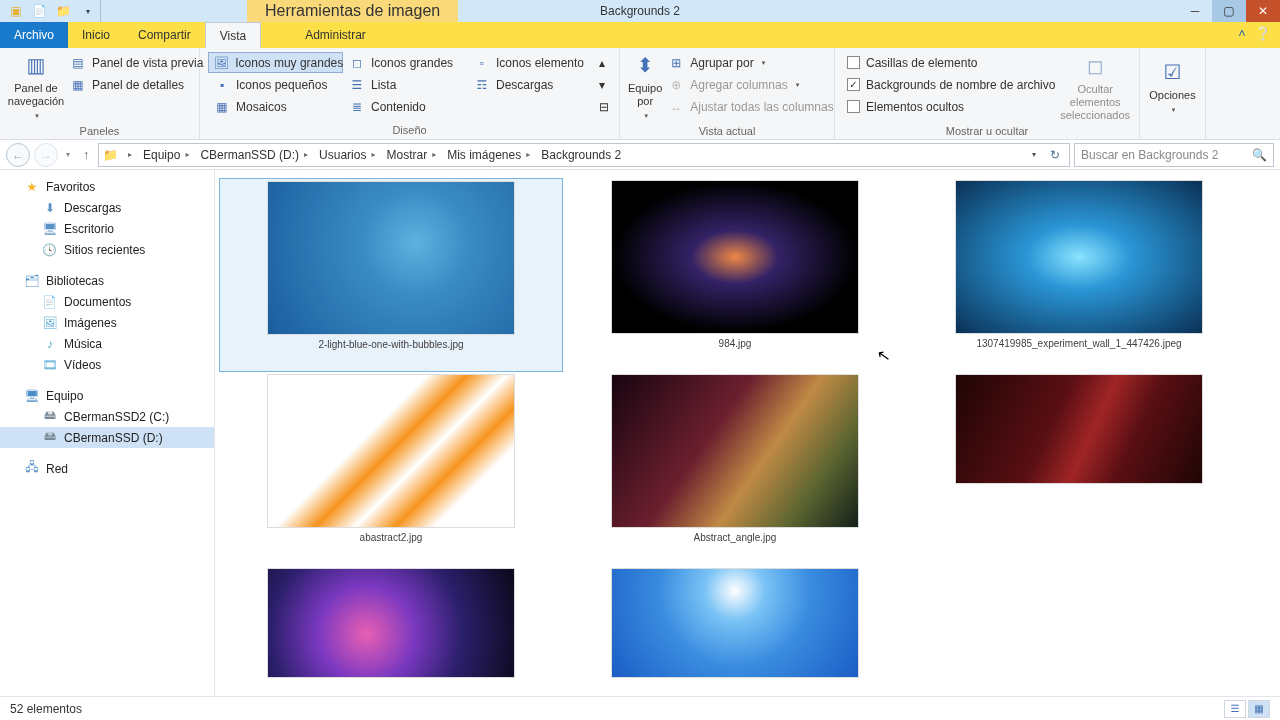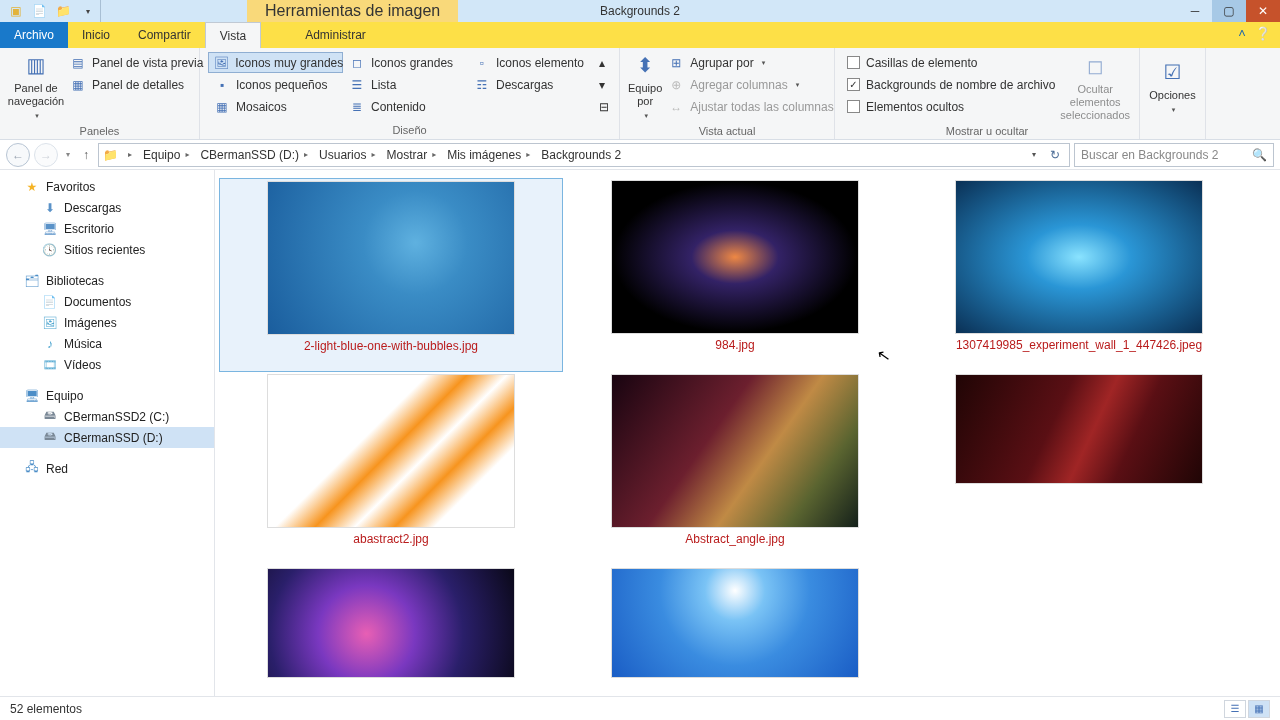--- a/index.html
+++ b/index.html
@@ -59,21 +59,21 @@
 .tree-item .ind{flex-shrink:0}
 .tree-item .ic{width:16px;height:16px;display:flex;align-items:center;justify-content:center}
 .tree-item.selected{background:#cfe2f5}
 .tree-spacer{height:10px}
 
 .content{flex:1;position:relative;overflow-y:scroll;overflow-x:hidden}
 .thumb-grid{display:grid;grid-template-columns:repeat(3,344px);gap:0;padding:8px 4px}
 .file-item{display:flex;flex-direction:column;align-items:center;padding:2px;height:194px}
 .file-item.sel{border:1px solid #7ab5e0;background:#e8f2fb}
 .thumb{width:248px;height:154px;background:#333;border:1px solid #ddd}
-.file-item .fname{font-size:12px;color:#b91c1c;margin-top:4px;text-align:right;max-width:260px;overflow:hidden;text-overflow:ellipsis;white-space:nowrap}
+.file-item .fname{font-size:10px;color:#404040;margin-top:4px;text-align:right;max-width:260px;overflow:hidden;text-overflow:ellipsis;white-space:nowrap}
 
 
 .t0{background:radial-gradient(circle at 60% 40%,#5fb1e0 0%,#3a8cc5 30%,#1a5d9d 100%)}
 .t1{background:radial-gradient(ellipse at center,#e84 0%,#326 25%,#000 70%),#000}
 .t2{background:radial-gradient(ellipse at 50% 50%,#8ae3ff 0%,#2a96d6 30%,#0a3055 100%)}
 .t3{background:linear-gradient(135deg,#fff 40%,#f7941e 50%,#fff 60%,#f7941e 70%,#fff 80%)}
 .t4{background:linear-gradient(to bottom,#9cd4e8 0%,#6fb6d6 40%,#6fa850 50%,#2a7020 100%)}
 .t5{background:linear-gradient(125deg,#180410 0%,#6c1f2e 40%,#c08a45 60%,#5a6430 80%,#14201a 100%)}
 .t6{background:linear-gradient(115deg,#200505 0%,#5a0f14 40%,#a02525 55%,#5a0f14 70%,#200505 100%)}
 .t7{background:radial-gradient(circle at 40% 60%,#e85fb4 0%,#7a38c0 30%,#2a1f6a 60%,#0a0818 100%)}

